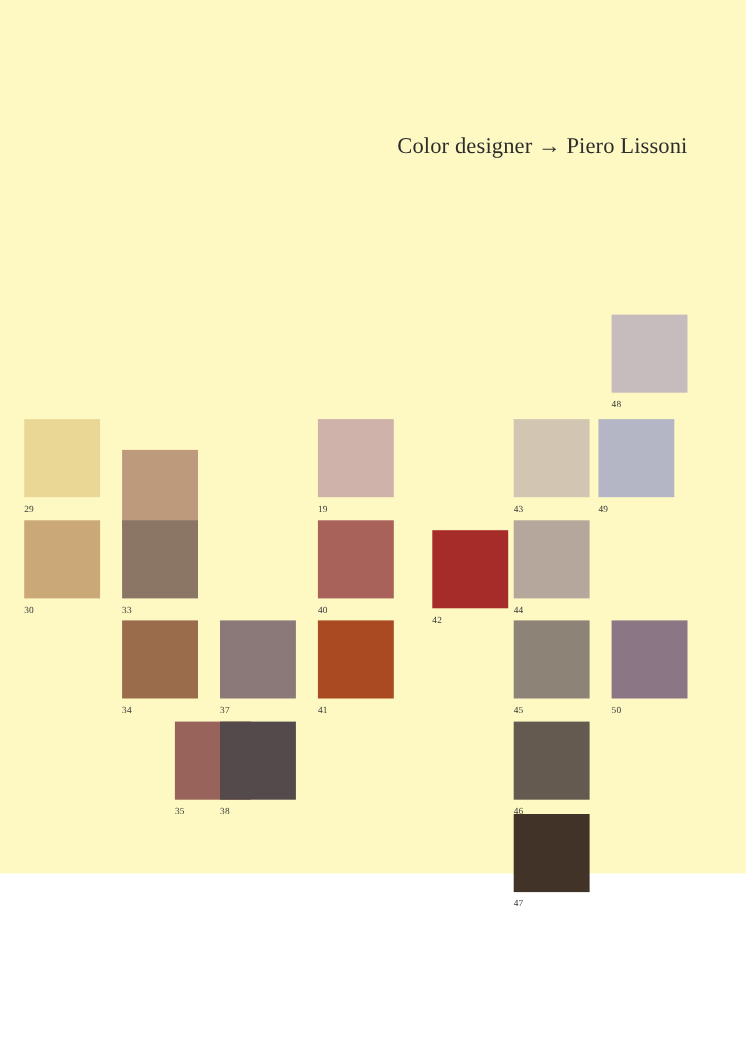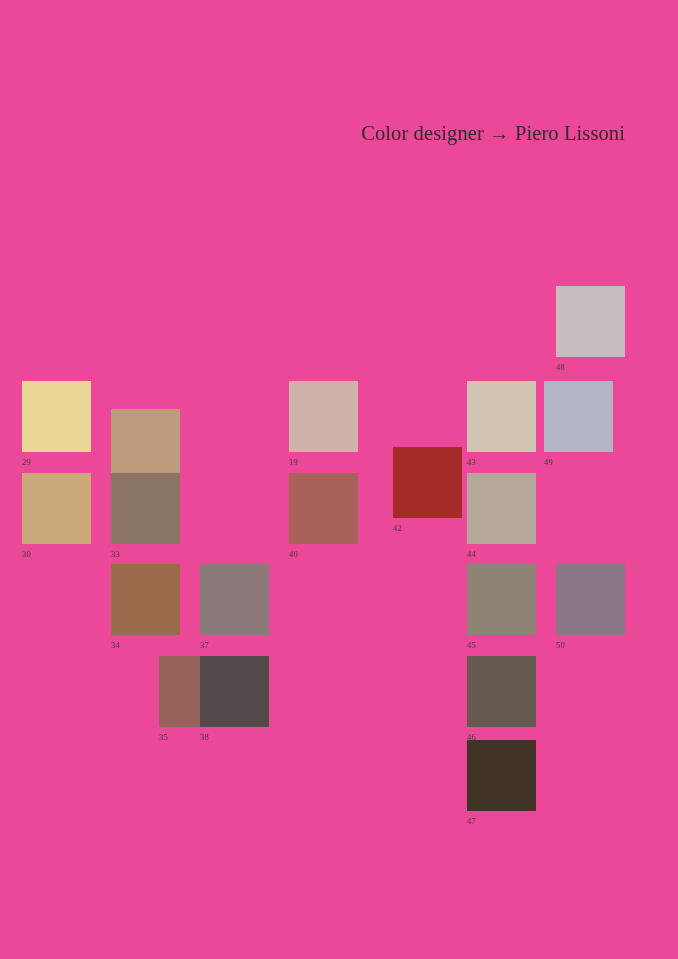--- a/index.html
+++ b/index.html
@@ -14,22 +14,22 @@
     overflow: hidden;
     font-family: "Liberation Serif", "DejaVu Serif", serif;
     -webkit-font-smoothing: antialiased;
   }
 
   #page {
     position: absolute;
     left: 0;
     top: 0;
     width: 678px;
-    height: 959px;
-    background: #ec4899;
+    height: 794px;
+    background: #fef9c3;
   }
 
   
   #title-block {
     position: absolute;
     left: 0;
     top: 120px;
     width: 625px;
     text-align: right;
   }
@@ -109,35 +109,39 @@
         <span class="swatch-label">30</span>
       </div>
       <div class="swatch-cell" style="left: 111px; top: 473px;">
         <div class="swatch-chip" title="taupe-brown" style="width: 69px; height: 71px; background: rgb(139, 118, 102);"></div>
         <span class="swatch-label">33</span>
       </div>
       <div class="swatch-cell" style="left: 289px; top: 473px;">
         <div class="swatch-chip" title="terracotta-rose" style="width: 69px; height: 71px; background: rgb(169, 98, 90);"></div>
         <span class="swatch-label">40</span>
       </div>
-      <div class="swatch-cell" style="left: 378px; top: 447px; padding-left: 15px;">
+      <div class="swatch-cell" style="left: 378px; top: 482px; padding-left: 15px;">
         <div class="swatch-chip" title="brick-red" style="width: 69px; height: 71px; background: rgb(166, 44, 42);"></div>
         <span class="swatch-label">42</span>
       </div>
       <div class="swatch-cell" style="left: 467px; top: 473px;">
         <div class="swatch-chip" title="greige" style="width: 69px; height: 71px; background: rgb(181, 167, 156);"></div>
         <span class="swatch-label">44</span>
       </div>
       <div class="swatch-cell" style="left: 111px; top: 564px;">
         <div class="swatch-chip" title="caramel-brown" style="width: 69px; height: 71px; background: rgb(154, 108, 76);"></div>
         <span class="swatch-label">34</span>
       </div>
       <div class="swatch-cell" style="left: 200px; top: 564px;">
         <div class="swatch-chip" title="mauve-grey" style="width: 69px; height: 71px; background: rgb(139, 120, 120);"></div>
         <span class="swatch-label">37</span>
+      </div>
+      <div class="swatch-cell" style="left: 289px; top: 564px;">
+        <div class="swatch-chip" title="burnt-orange" style="width: 69px; height: 71px; background: rgb(169, 74, 34);"></div>
+        <span class="swatch-label">41</span>
       </div>
       <div class="swatch-cell" style="left: 467px; top: 564px;">
         <div class="swatch-chip" title="olive-grey" style="width: 69px; height: 71px; background: rgb(141, 131, 118);"></div>
         <span class="swatch-label">45</span>
       </div>
       <div class="swatch-cell" style="left: 556px; top: 564px;">
         <div class="swatch-chip" title="muted-purple" style="width: 69px; height: 71px; background: rgb(138, 118, 132);"></div>
         <span class="swatch-label">50</span>
       </div>
       <div class="swatch-cell" style="left: 111px; top: 656px; padding-left: 48px;">

